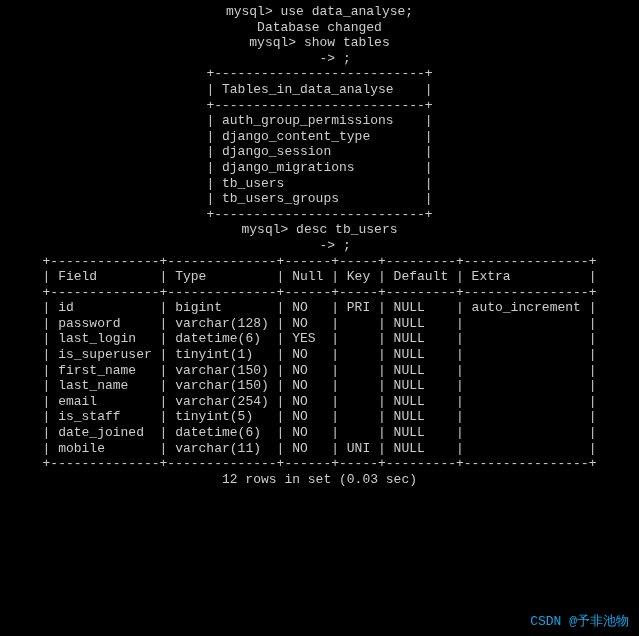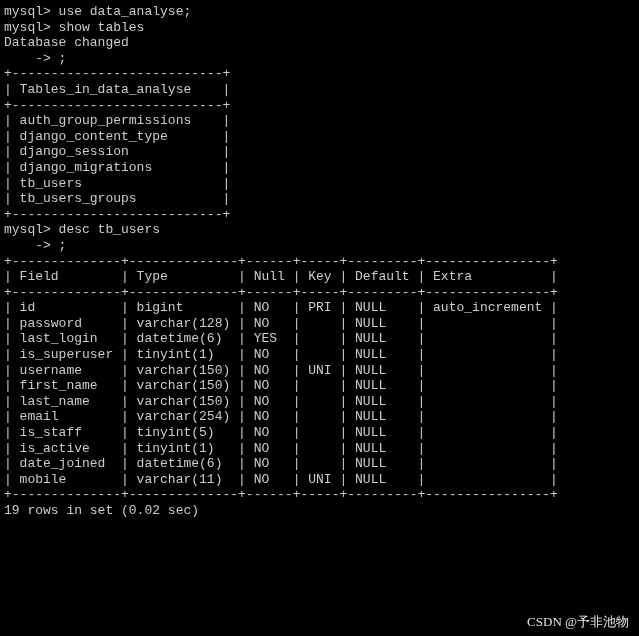--- a/index.html
+++ b/index.html
@@ -8,37 +8,37 @@
     background: #000;
     color: #ccc;
     font-family: "Consolas", "Courier New", monospace;
     font-size: 13px;
     line-height: 1.2;
     width: 631px;
     height: 628px;
     position: relative;
     overflow: hidden;
   }
-  .line { white-space: pre; }
+  .line { white-space: pre; text-align: center; }
   .watermark {
     position: absolute;
     bottom: 6px;
     right: 10px;
-    color: #e5e5e5;
-    font-family: Liberation Serif, serif;
+    color: #0ea5e9;
+    font-family: Liberation Mono, monospace;
     font-size: 13px;
   }
 </style>
 </head>
 <body>
 
 <div id="terminal">
     <div class="line">mysql&gt; use data_analyse;</div>
+    <div class="line">Database changed</div>
     <div class="line">mysql&gt; show tables</div>
-    <div class="line">Database changed</div>
     <div class="line">    -&gt; ;</div>
     <div class="line">+---------------------------+</div>
     <div class="line">| Tables_in_data_analyse    |</div>
     <div class="line">+---------------------------+</div>
     <div class="line">| auth_group_permissions    |</div>
     <div class="line">| django_content_type       |</div>
     <div class="line">| django_session            |</div>
     <div class="line">| django_migrations         |</div>
     <div class="line">| tb_users                  |</div>
     <div class="line">| tb_users_groups           |</div>
@@ -46,24 +46,22 @@
     <div class="line"></div>
     <div class="line">mysql&gt; desc tb_users</div>
     <div class="line">    -&gt; ;</div>
     <div class="line">+--------------+--------------+------+-----+---------+----------------+</div>
     <div class="line">| Field        | Type         | Null | Key | Default | Extra          |</div>
     <div class="line">+--------------+--------------+------+-----+---------+----------------+</div>
     <div class="line">| id           | bigint       | NO   | PRI | NULL    | auto_increment |</div>
     <div class="line">| password     | varchar(128) | NO   |     | NULL    |                |</div>
     <div class="line">| last_login   | datetime(6)  | YES  |     | NULL    |                |</div>
     <div class="line">| is_superuser | tinyint(1)   | NO   |     | NULL    |                |</div>
-    <div class="line">| username     | varchar(150) | NO   | UNI | NULL    |                |</div>
     <div class="line">| first_name   | varchar(150) | NO   |     | NULL    |                |</div>
     <div class="line">| last_name    | varchar(150) | NO   |     | NULL    |                |</div>
     <div class="line">| email        | varchar(254) | NO   |     | NULL    |                |</div>
     <div class="line">| is_staff     | tinyint(5)   | NO   |     | NULL    |                |</div>
-    <div class="line">| is_active    | tinyint(1)   | NO   |     | NULL    |                |</div>
     <div class="line">| date_joined  | datetime(6)  | NO   |     | NULL    |                |</div>
     <div class="line">| mobile       | varchar(11)  | NO   | UNI | NULL    |                |</div>
     <div class="line">+--------------+--------------+------+-----+---------+----------------+</div>
-    <div class="line">19 rows in set (0.02 sec)</div>
+    <div class="line">12 rows in set (0.03 sec)</div>
   </div>
 <div class="watermark">CSDN @予非池物</div>
 
 </body></html>

